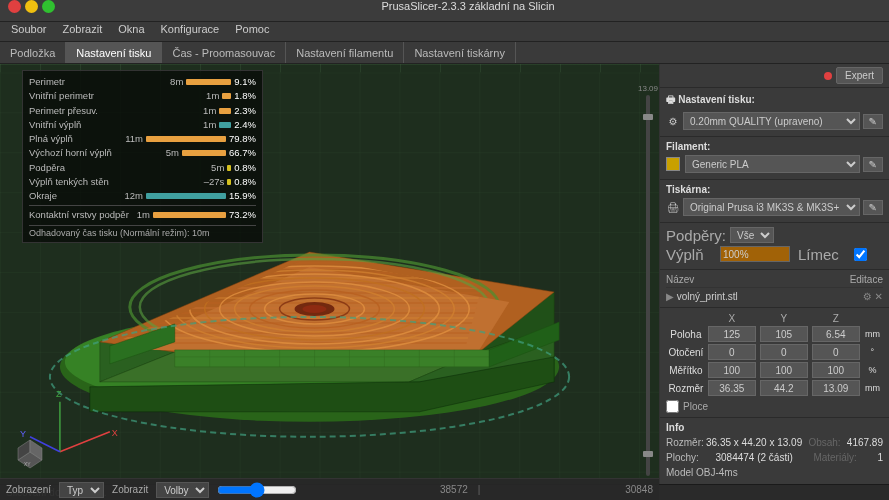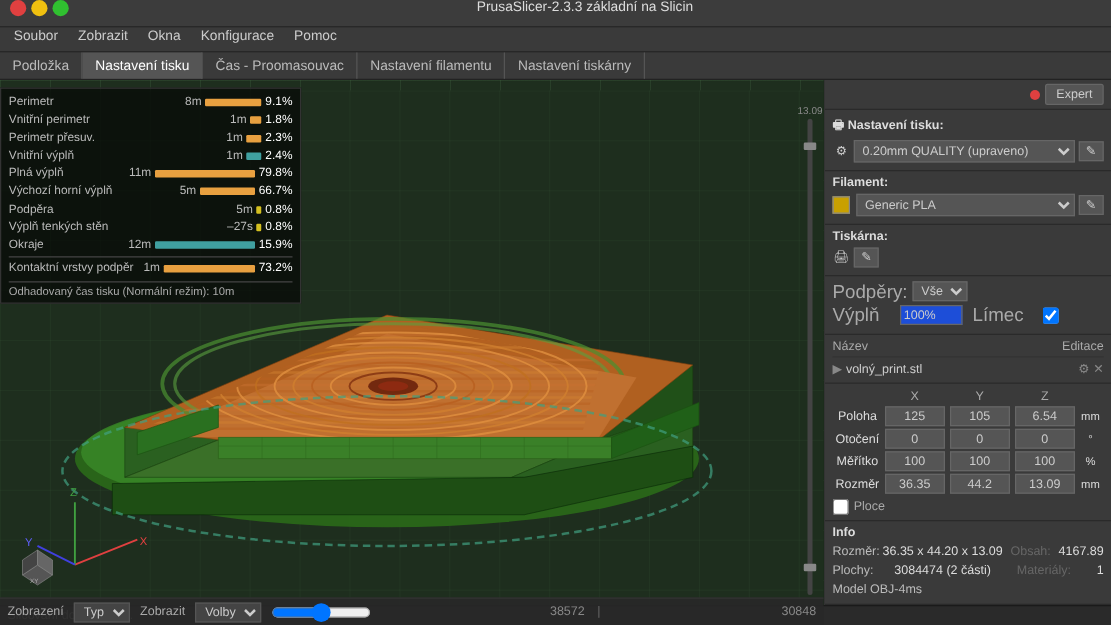--- a/index.html
+++ b/index.html
@@ -111,21 +111,21 @@
     
     #object-svg {
       width: 100%;
       height: 100%;
     }
 
     
     #stats-panel {
       position: absolute;
       top: 6px;
-      left: 0;
+      left: 22px;
       background: rgba(0,0,0,0.6);
       border: 1px solid #333;
       padding: 4px 6px;
       font-size: 9.5px;
       color: #ccc;
       min-width: 155px;
       z-index: 10;
     }
     .stat-row {
       display: flex;
@@ -289,27 +289,27 @@
     }
     .row-select {
       background: #555;
       border: 1px solid #666;
       color: #ccc;
       font-size: 10px;
       height: 16px;
       padding: 0 2px;
     }
     .row-input {
-      background: #1d4ed8;
+      background: #a16207;
       border: 1px solid #666;
       color: #ccc;
       font-size: 10px;
       height: 16px;
       padding: 0 2px;
-      width: 50px;
+      width: 70px;
     }
 
     
     .obj-list-header {
       display: flex;
       font-size: 10px;
       color: #aaa;
       border-bottom: 1px solid #333;
       padding-bottom: 2px;
       margin-bottom: 2px;
@@ -731,20 +731,23 @@
         <button class="edit-btn">✎</button>
       </div>
     </div>
 
     <div class="sidebar-section">
       <div class="section-title">
         <span>Tiskárna:</span>
       </div>
       <div class="profile-row">
         <span class="profile-icon">🖨</span>
+        <select class="profile-select">
+          <option>Original Prusa i3 MK3S &amp; MK3S+</option>
+        </select>
         <button class="edit-btn">✎</button>
       </div>
     </div>
 
     <div class="sidebar-section">
       <div class="row-pair">
         <span class="row-label">Podpěry:</span>
         <select class="row-select">
           <option>Vše</option>
         </select>

